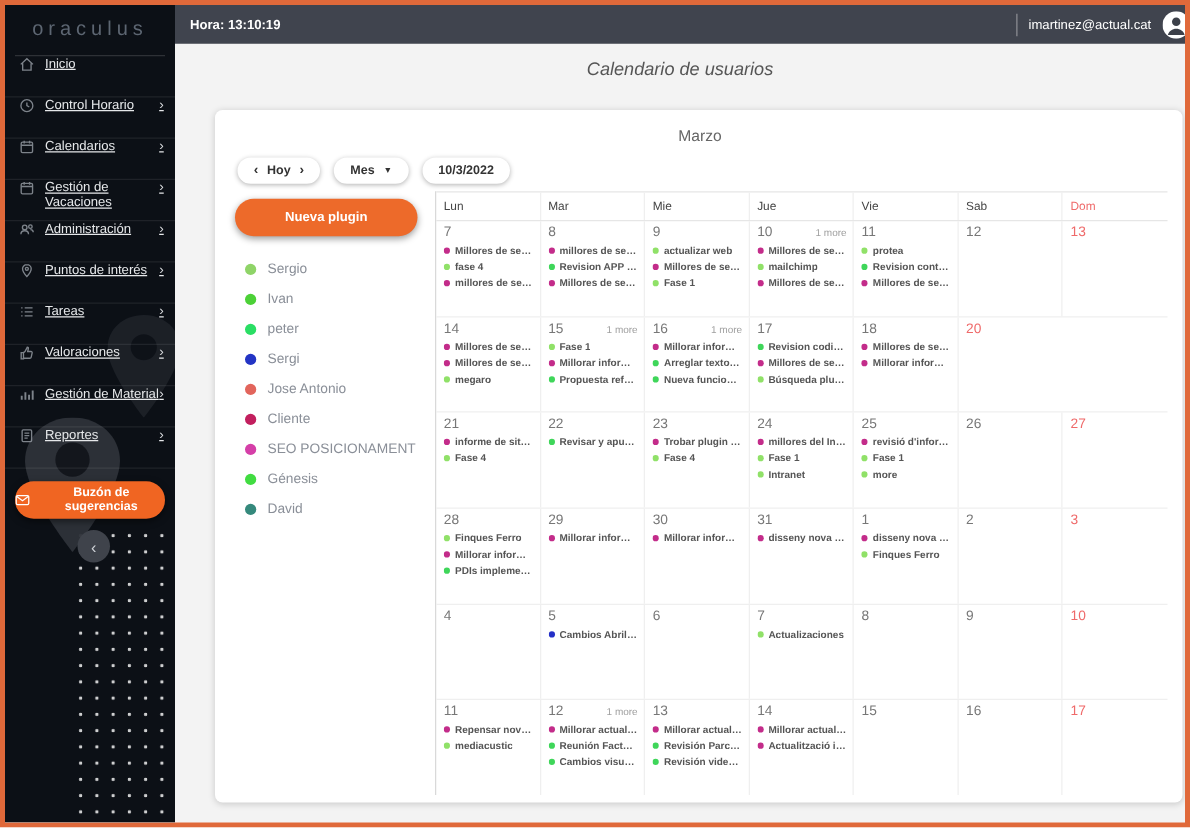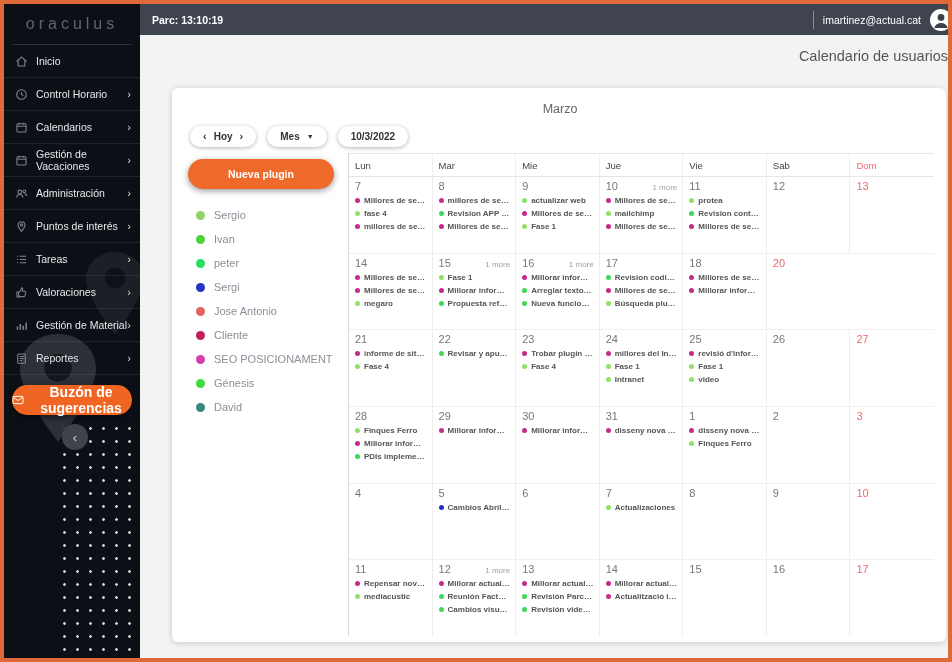--- a/index.html
+++ b/index.html
@@ -4,43 +4,43 @@
 <style>
   * { margin:0; padding:0; box-sizing:border-box; }
   html,body { width:952px; height:662px; font-family:"Liberation Sans", sans-serif; }
   #page { position:relative; width:952px; height:662px; border:4px solid #e0693a; background:#f3f3f3; overflow:hidden; }
 
   
   .sidebar { position:absolute; left:0; top:0; bottom:0; width:136px; background:#0c1016; z-index:3; overflow:hidden; }
   .logo { height:40px; display:flex; align-items:center; justify-content:center; color:#5d6672; font-size:16px; letter-spacing:4px; }
   .logo-divider { height:1px; background:rgba(255,255,255,.14); margin:0 8px; }
   .nav { position:relative; z-index:2; }
-  .nav-item { height:33px; display:flex; align-items:center; padding:0 9px 0 11px; border-bottom:1px solid rgba(255,255,255,.08); color:#e6e8ea; font-size:10.5px; cursor:pointer; }
+  .nav-item { height:33px; display:flex; padding:0 9px 0 11px; border-bottom:1px solid rgba(255,255,255,.08); color:#e6e8ea; font-size:10.5px; cursor:pointer;text-decoration:underline; }
   .nav-item .nicon { width:13px; height:13px; margin-right:8px; opacity:.8; flex:none; display:flex; }
   .nav-item .nicon svg { width:13px; height:13px; }
   .nav-item .chev { margin-left:auto; color:#d8dadd; font-size:11px; }
-  .sugg-btn { position:relative; z-index:2; margin:10px 8px 0; width:calc(100% - 16px); height:30px; border:none; border-radius:16px; background:#f06522; color:#fff; font-size:14px; font-weight:bold; display:flex; align-items:center; justify-content:center; gap:6px; box-shadow:0 2px 6px rgba(0,0,0,.5); cursor:pointer; font-family:inherit; }
+  .sugg-btn { position:relative; z-index:2; margin:10px 8px 0; width:calc(100% - 16px); height:30px; border:none; border-radius:16px; background:#f06522; color:#fff; font-size:10px; font-weight:bold; display:flex; align-items:center; justify-content:center; gap:6px; box-shadow:0 2px 6px rgba(0,0,0,.5); cursor:pointer; font-family:inherit; }
   .sugg-btn svg { width:12px; height:12px; }
   .pin-decor { position:absolute; left:16px; top:330px; width:76px; opacity:.95; z-index:1; }
   .pin-decor2 { position:absolute; right:-4px; top:248px; width:58px; opacity:.35; z-index:0; }
   .dots { position:absolute; left:54px; right:4px; top:418px; bottom:4px; z-index:0;
           background-image:radial-gradient(circle, rgba(255,255,255,.8) 1.1px, transparent 1.6px);
           background-size:13px 13px; }
   .collapse-btn { position:absolute; left:58px; top:420px; width:26px; height:26px; border-radius:50%; background:#3f434b; color:#cfd2d7; border:none; font-size:13px; display:flex; align-items:center; justify-content:center; z-index:4; cursor:pointer; }
 
   
   .topbar { position:absolute; left:136px; right:0; top:0; height:31px; background:#40444e; color:#fff; display:flex; align-items:center; padding:0 2px 0 12px; font-size:10.5px; z-index:2; }
   .topbar .time { font-weight:bold; }
   .topbar .right { margin-left:auto; display:flex; align-items:center; gap:9px; }
   .topbar .vdiv { width:1px; height:18px; background:rgba(255,255,255,.4); }
   .avatar { width:22px; height:22px; flex:none; margin-right:-6px; cursor:pointer; }
 
   
   .main { position:absolute; left:136px; top:31px; right:0; bottom:0; }
-  .page-title { text-align:right; margin-top:13px; font-size:14.5px; color:#555; }
+  .page-title { text-align:center; margin-top:13px; font-size:14.5px; color:#555;font-style:italic; }
   .card { position:absolute; left:32px; right:2px; top:53px; bottom:16px; background:#fff; border-radius:6px; box-shadow:0 1px 6px rgba(0,0,0,.18); display:flex; flex-direction:column; padding:10px 12px 6px 14px; }
   .month-title { text-align:center; color:#666; font-size:12.5px; margin:4px 0 10px; }
   .toolbar { display:flex; gap:11px; margin:0 0 6px 4px; }
   .pill { background:#fff; border:none; border-radius:16px; box-shadow:0 1px 4px rgba(0,0,0,.3); padding:5px 13px; font-size:10px; font-weight:bold; color:#333; display:flex; align-items:center; gap:7px; cursor:pointer; font-family:inherit; }
   .pill .arr { font-size:11px; line-height:1; cursor:pointer; }
   .pill .tri { font-size:7px; color:#333; }
 
   .content { flex:1; display:flex; min-height:0; }
   .left-panel { width:162px; flex:none; padding:6px 14px 0 2px; }
   .new-task { width:100%; height:30px; border:none; border-radius:16px; background:#ed6a2a; color:#fff; font-weight:bold; font-size:10.5px; box-shadow:0 2px 6px rgba(0,0,0,.4); cursor:pointer; margin-bottom:14px; font-family:inherit; }
@@ -196,21 +196,21 @@
       </svg>
     <svg class="pin-decor2" viewBox="0 0 72 102">
         <path d="M36 0C16 0 0 14 0 33c0 24 36 69 36 69s36-45 36-69C72 14 56 0 36 0z" fill="#3a3e46"></path>
         <circle cx="36" cy="32" r="13" fill="#14171d"></circle>
       </svg>
     <div class="dots"></div>
     <button class="collapse-btn">‹</button>
   </aside>
 
   <header class="topbar">
-    <span class="time">Parc: 13:10:19</span>
+    <span class="time">Hora: 13:10:19</span>
     <div class="right">
       <span class="vdiv"></span>
       <span>imartinez@actual.cat</span>
       <svg class="avatar" viewBox="0 0 22 22">
           <circle cx="11" cy="11" r="11" fill="#fff"></circle>
           <circle cx="11" cy="8.4" r="3.4" fill="#3c4049"></circle>
           <path d="M4.3 19c.9-3.2 3.5-5 6.7-5s5.8 1.8 6.7 5z" fill="#3c4049"></path>
         </svg>
     </div>
   </header>
@@ -632,21 +632,21 @@
     <span class="etext">revisió d'informe ...</span>
   </div>
 
   <div class="event">
     <span class="edot" style="background: rgb(144, 225, 104);"></span>
     <span class="etext">Fase 1</span>
   </div>
 
   <div class="event">
     <span class="edot" style="background: rgb(144, 225, 104);"></span>
-    <span class="etext">video</span>
+    <span class="etext">more</span>
   </div>
 </div>
   </div>
 
   <div class="cell">
     <div class="cell-head">
       <span class="daynum">26</span>
 
     </div>
     <div class="evts"></div>

